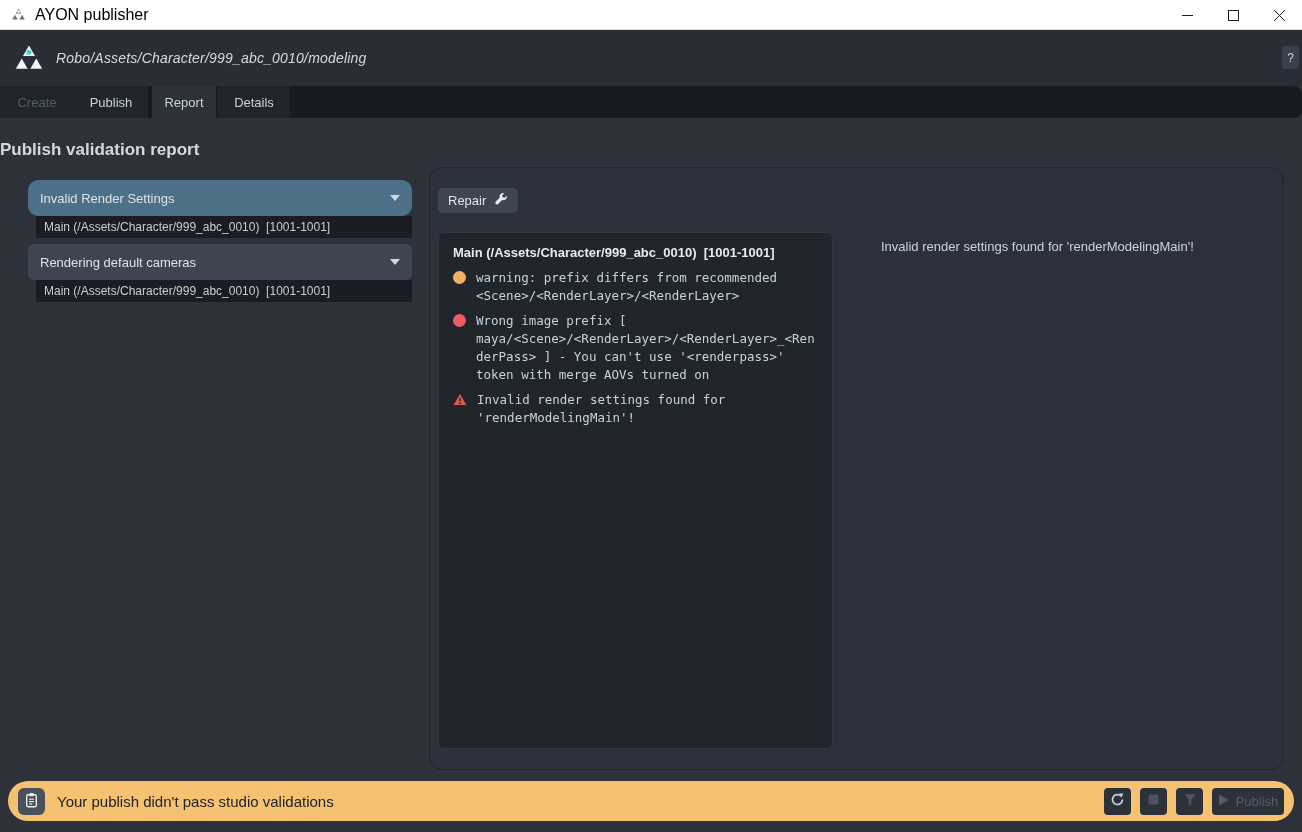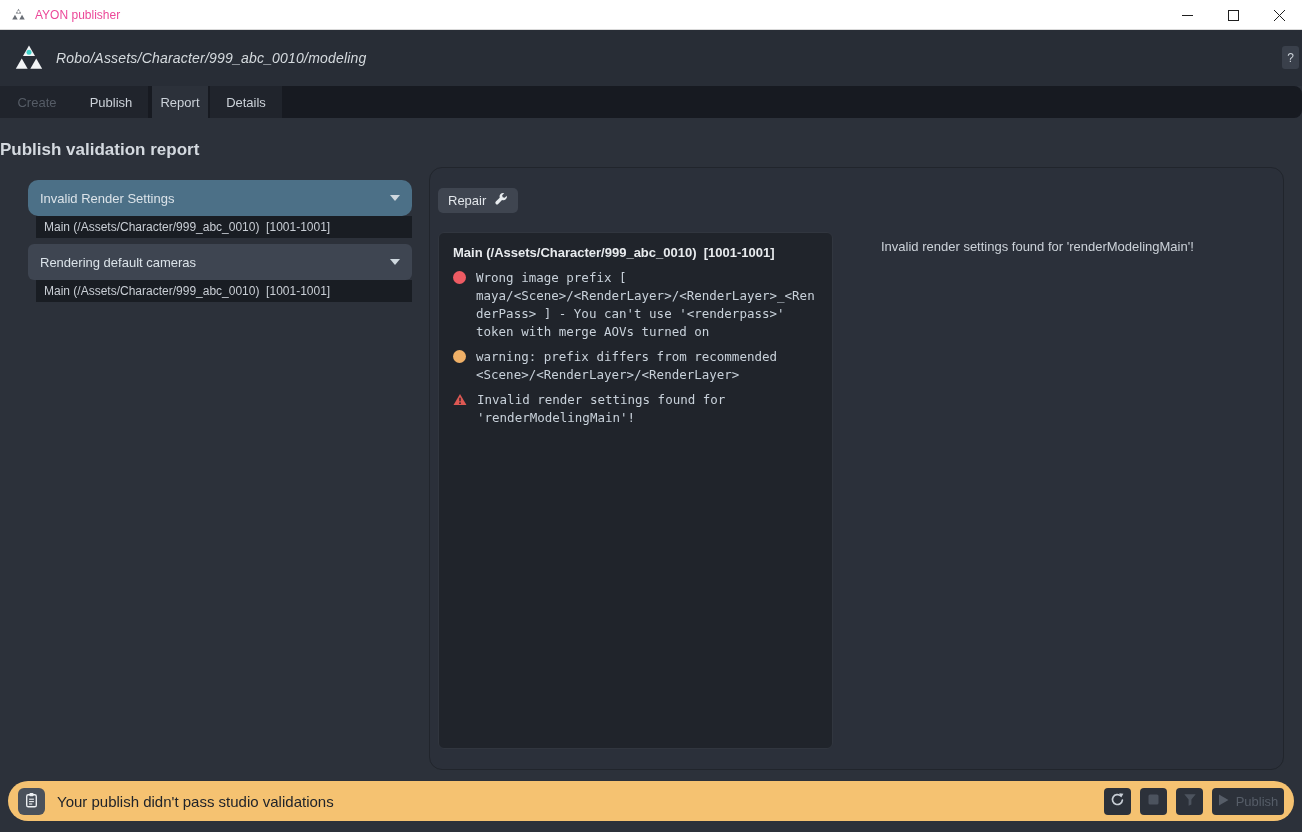--- a/index.html
+++ b/index.html
@@ -10,21 +10,21 @@
   }
   *{box-sizing:border-box;margin:0;padding:0;}
   html,body{width:1302px;height:832px;background:#1a1d22;}
   body{font-family:"Liberation Sans", sans-serif;}
   .window{position:relative;width:1302px;height:832px;background:#2c313a;overflow:hidden;}
 
   
   .titlebar{position:absolute;left:0;top:0;width:1302px;height:30px;background:#ffffff;
     border-bottom:1px solid #d9d9d9;display:flex;align-items:center;}
   .titlebar .app-icon{margin-left:11px;width:15px;height:15px;display:flex;}
-  .titlebar .tb-title{margin-left:9px;font-size:12px;color:#ec4899;}
+  .titlebar .tb-title{margin-left:9px;font-size:16px;color:#000000;}
   .tb-controls{position:absolute;right:0;top:0;height:30px;display:flex;}
   .tb-btn{width:46px;height:30px;display:flex;align-items:center;justify-content:center;cursor:default;}
 
   
   .app-header{position:absolute;left:0;top:30px;width:1302px;height:56px;background:#282d36;}
   .ayon-logo{position:absolute;left:14px;top:13px;width:30px;height:30px;}
   .context-label{position:absolute;left:56px;top:0;height:56px;display:flex;align-items:center;
     font-size:14px;color:#d5dade;letter-spacing:.2px;font-style:italic;}
   .help-btn{position:absolute;right:3px;top:16px;width:17px;height:23px;background:#3a404b;border:none;
     border-radius:3px;color:#ccd2d9;font-size:12px;font-family:inherit;display:flex;align-items:center;justify-content:center;}
@@ -130,21 +130,21 @@
       </svg>
     </span>
     <span class="context-label">Robo/Assets/Character/999_abc_0010/modeling</span>
     <button class="help-btn">?</button>
   </div>
 
   <div class="tabbar">
     <div class="tab disabled" style="width:74px">Create</div>
     <div class="tab" style="width:74px">Publish</div>
     <div class="tab-gap"></div>
-    <div class="tab active" style="width:56px">Report</div>
+    <div class="tab active" style="width:64px">Report</div>
     <div class="tab-gap small"></div>
     <div class="tab" style="width:72px">Details</div>
   </div>
 
   <div class="main">
     <div class="report-heading">Publish validation report</div>
 
     <div class="group-header selected" style="top:62px">
       <span class="group-title">Invalid Render Settings</span>
       <span class="chevron">
@@ -177,30 +177,30 @@
             <path d="M14.6 4.2 12.2 6.6 9.9 6.0 9.3 3.7 11.7 1.3a4.1 4.1 0 0 0-5.2 5.2L2.1 10.9a1.9 1.9 0 0 0 2.7 2.7l4.4-4.4a4.1 4.1 0 0 0 5.4-5z" fill="#e8ecef"></path>
           </svg>
         </span>
       </button>
 
       <div class="message-card">
         <div class="card-title">Main (/Assets/Character/999_abc_0010)  [1001-1001]</div>
 
         <div class="msg-row">
           <span class="msg-icon">
+              <span class="dot warning"></span>
+            </span>
+          <span class="msg-text">warning: prefix differs from recommended &lt;Scene&gt;/&lt;RenderLayer&gt;/&lt;RenderLayer&gt;</span>
+        </div>
+
+        <div class="msg-row">
+          <span class="msg-icon">
               <span class="dot error"></span>
             </span>
           <span class="msg-text">Wrong image prefix [ maya/&lt;Scene&gt;/&lt;RenderLayer&gt;/&lt;RenderLayer&gt;_&lt;RenderPass&gt; ] - You can't use '&lt;renderpass&gt;' token with merge AOVs turned on</span>
-        </div>
-
-        <div class="msg-row">
-          <span class="msg-icon">
-              <span class="dot warning"></span>
-            </span>
-          <span class="msg-text">warning: prefix differs from recommended &lt;Scene&gt;/&lt;RenderLayer&gt;/&lt;RenderLayer&gt;</span>
         </div>
 
         <div class="msg-row">
           <span class="msg-icon">
             <svg width="14" height="13" viewBox="0 0 16 14">
               <path d="M8 0.8 15.4 13.4 H0.6 Z" fill="#dd5853"></path>
               <rect x="7.2" y="4.6" width="1.6" height="4.6" rx="0.8" fill="#20242b"></rect>
               <circle cx="8" cy="11.2" r="1" fill="#20242b"></circle>
             </svg>
           </span>

